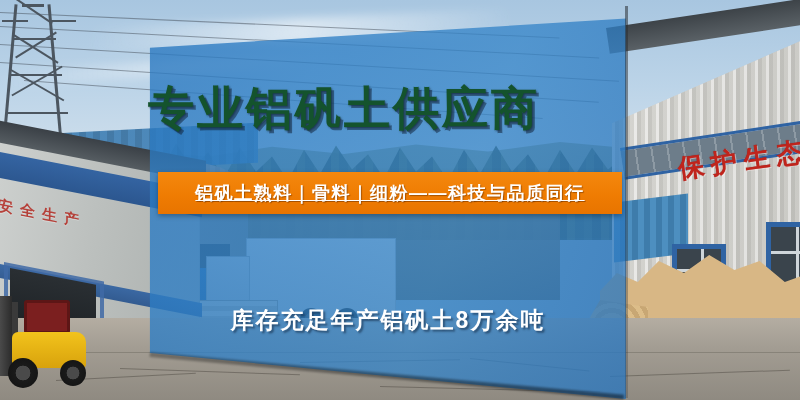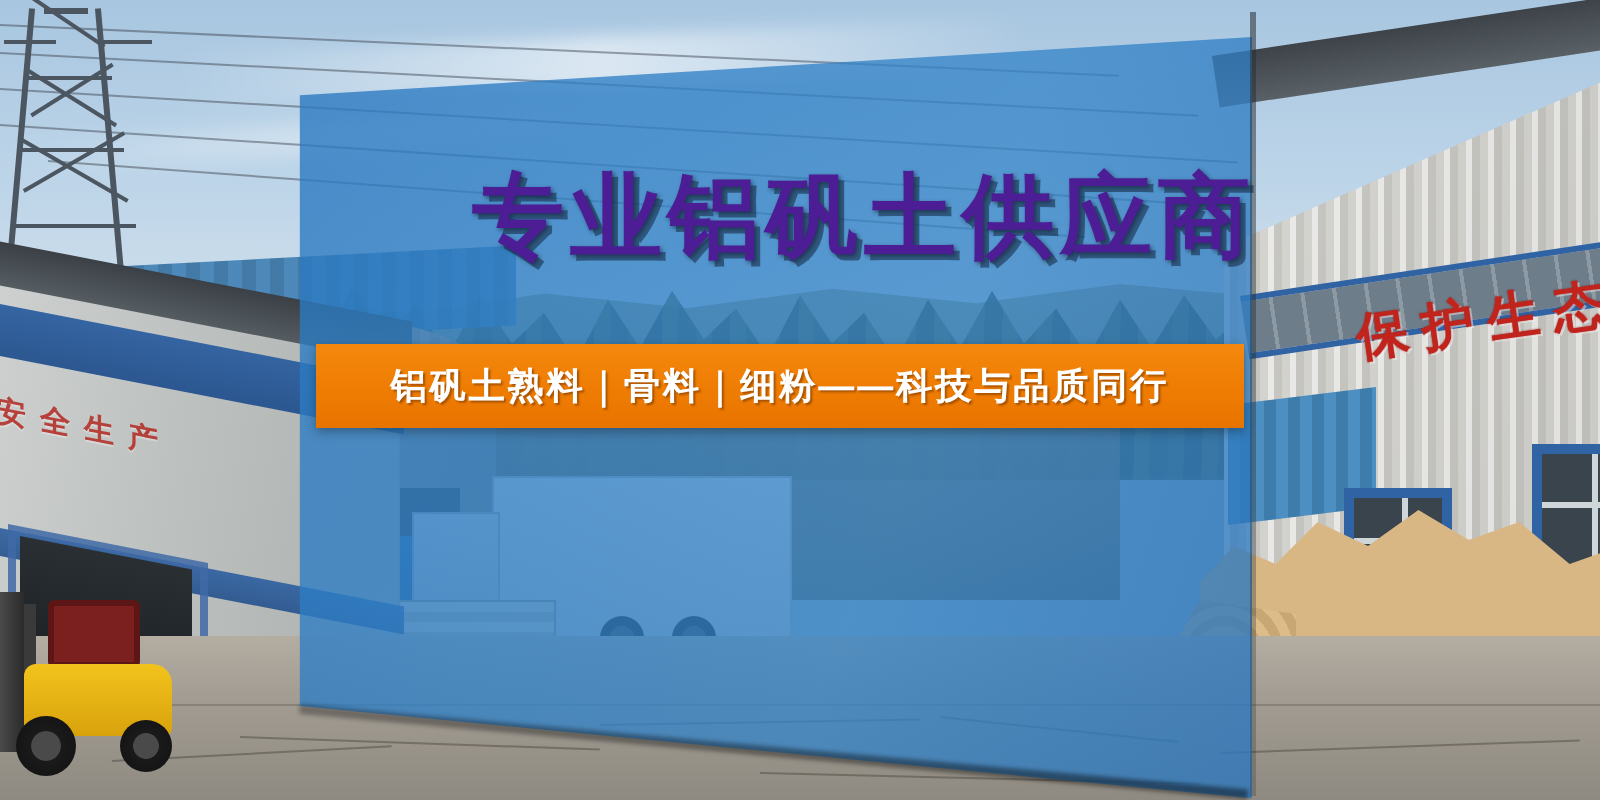--- a/index.html
+++ b/index.html
@@ -296,37 +296,38 @@
     background:linear-gradient(to right,rgba(0,0,0,.30),rgba(0,0,0,.45));
     transform:rotate(5.15deg); transform-origin:left top;
     filter:blur(1px);
   }
 
   
   .content { position:absolute; left:148px; top:0; width:480px; height:400px; }
 
   .headline {
     position:absolute; left:0; right:0; top:78px;
-    text-align:right;
-    font-size:46px; font-weight:bold; color:#4c1d95;
+    text-align:left;
+    font-size:46px; font-weight:bold; color:#14532d;
     letter-spacing:3px;
     text-shadow:3px 3px 0 rgba(20,40,65,.55), 1px 1px 2px rgba(0,0,0,.5);
     white-space:nowrap;
   }
 
   .orange-bar {
     position:absolute; left:10px; top:172px; width:464px; height:42px;
     background:linear-gradient(to bottom,#f4880e 0%,#ef7c02 55%,#e87400 100%);
     box-shadow:0 2px 5px rgba(0,0,0,.30);
     display:flex; align-items:center; justify-content:center;
   }
   .orange-bar .subhead {
     font-size:18px; font-weight:bold; color:#ffffff;
     letter-spacing:1.5px; white-space:nowrap;
     text-shadow:1px 1px 1px rgba(120,55,0,.6);
+    text-decoration:underline;
   }
 
   .tagline {
     position:absolute; left:0; right:0;
     text-align:center; color:#ffffff;
     font-size:23px; font-weight:bold; letter-spacing:2px;
     text-shadow:2px 2px 2px rgba(15,35,60,.55);
     white-space:nowrap;
   }
   .tagline.t1 { top:262px; }
@@ -442,15 +443,16 @@
 
   <div class="content">
 
     <div class="headline">专业铝矾土供应商</div>
 
     <div class="orange-bar">
       <span class="subhead">铝矾土熟料｜骨料｜细粉——科技与品质同行</span>
     </div>
 
 
+    <div class="tagline t2">库存充足年产铝矾土8万余吨</div>
   </div>
 
 </div>
 
 </body></html>

